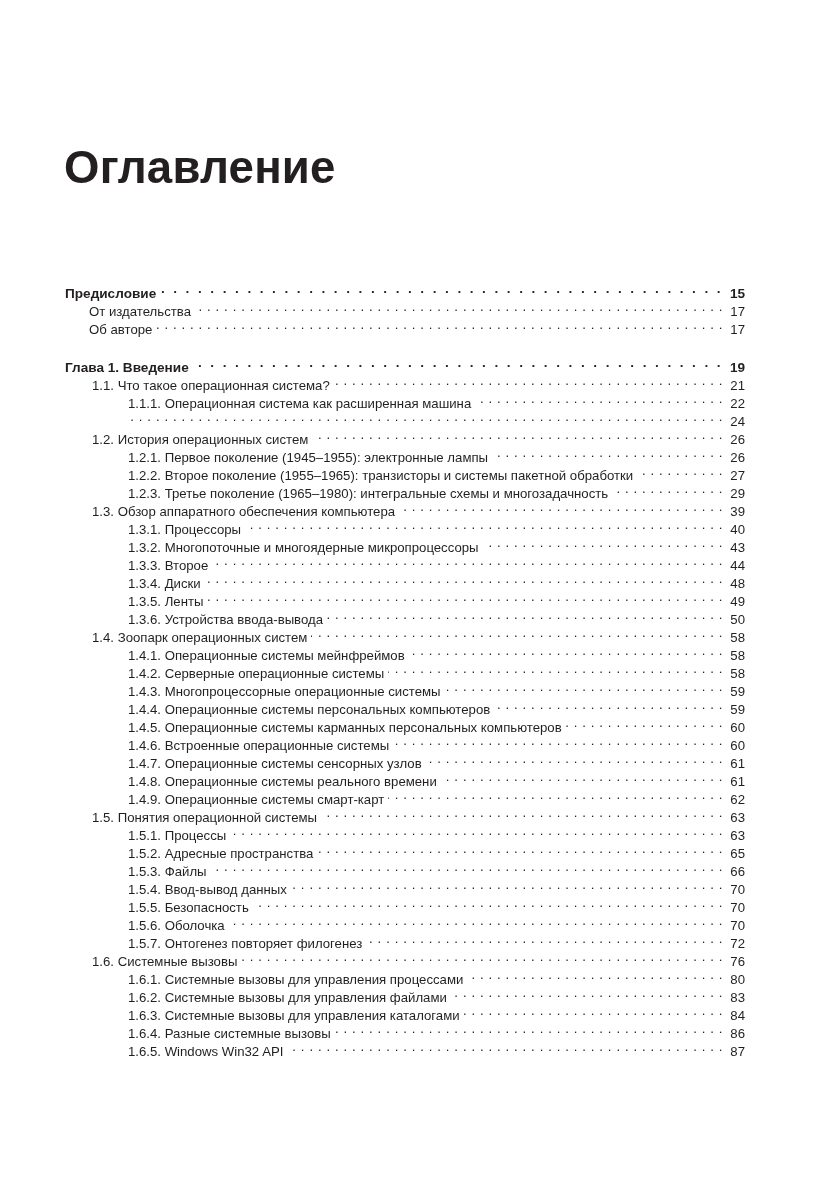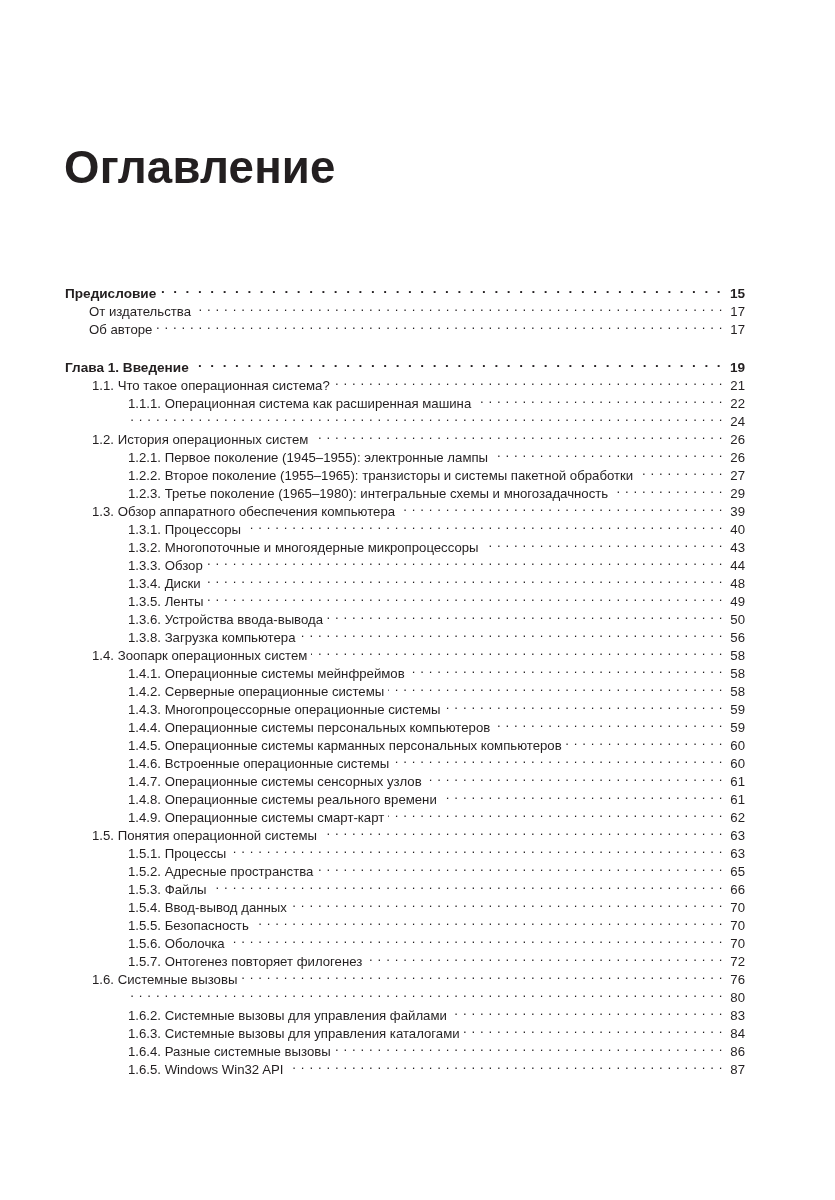--- a/index.html
+++ b/index.html
@@ -109,44 +109,39 @@
         <span class="label">1.3.1. Процессоры</span>
         <span class="leader"></span>
         <span class="page">40</span>
       </div>
       <div class="row l3">
         <span class="label">1.3.2. Многопоточные и многоядерные микропроцессоры</span>
         <span class="leader"></span>
         <span class="page">43</span>
       </div>
       <div class="row l3">
-        <span class="label">1.3.3. Обзор</span>
+        <span class="label">1.3.3. Второе</span>
         <span class="leader"></span>
         <span class="page">44</span>
       </div>
       <div class="row l3">
         <span class="label">1.3.4. Диски</span>
         <span class="leader"></span>
         <span class="page">48</span>
       </div>
       <div class="row l3">
         <span class="label">1.3.5. Ленты</span>
         <span class="leader"></span>
         <span class="page">49</span>
       </div>
       <div class="row l3">
         <span class="label">1.3.6. Устройства ввода-вывода</span>
         <span class="leader"></span>
         <span class="page">50</span>
       </div>
-      <div class="row l3">
-        <span class="label">1.3.8. Загрузка компьютера</span>
-        <span class="leader"></span>
-        <span class="page">56</span>
-      </div>
       <div class="row l2s">
         <span class="label">1.4. Зоопарк операционных систем</span>
         <span class="leader"></span>
         <span class="page">58</span>
       </div>
       <div class="row l3">
         <span class="label">1.4.1. Операционные системы мейнфреймов</span>
         <span class="leader"></span>
         <span class="page">58</span>
       </div>
@@ -229,20 +224,21 @@
         <span class="label">1.5.7. Онтогенез повторяет филогенез</span>
         <span class="leader"></span>
         <span class="page">72</span>
       </div>
       <div class="row l2s">
         <span class="label">1.6. Системные вызовы</span>
         <span class="leader"></span>
         <span class="page">76</span>
       </div>
       <div class="row l3">
+        <span class="label">1.6.1. Системные вызовы для управления процессами</span>
         <span class="leader"></span>
         <span class="page">80</span>
       </div>
       <div class="row l3">
         <span class="label">1.6.2. Системные вызовы для управления файлами</span>
         <span class="leader"></span>
         <span class="page">83</span>
       </div>
       <div class="row l3">
         <span class="label">1.6.3. Системные вызовы для управления каталогами</span>

